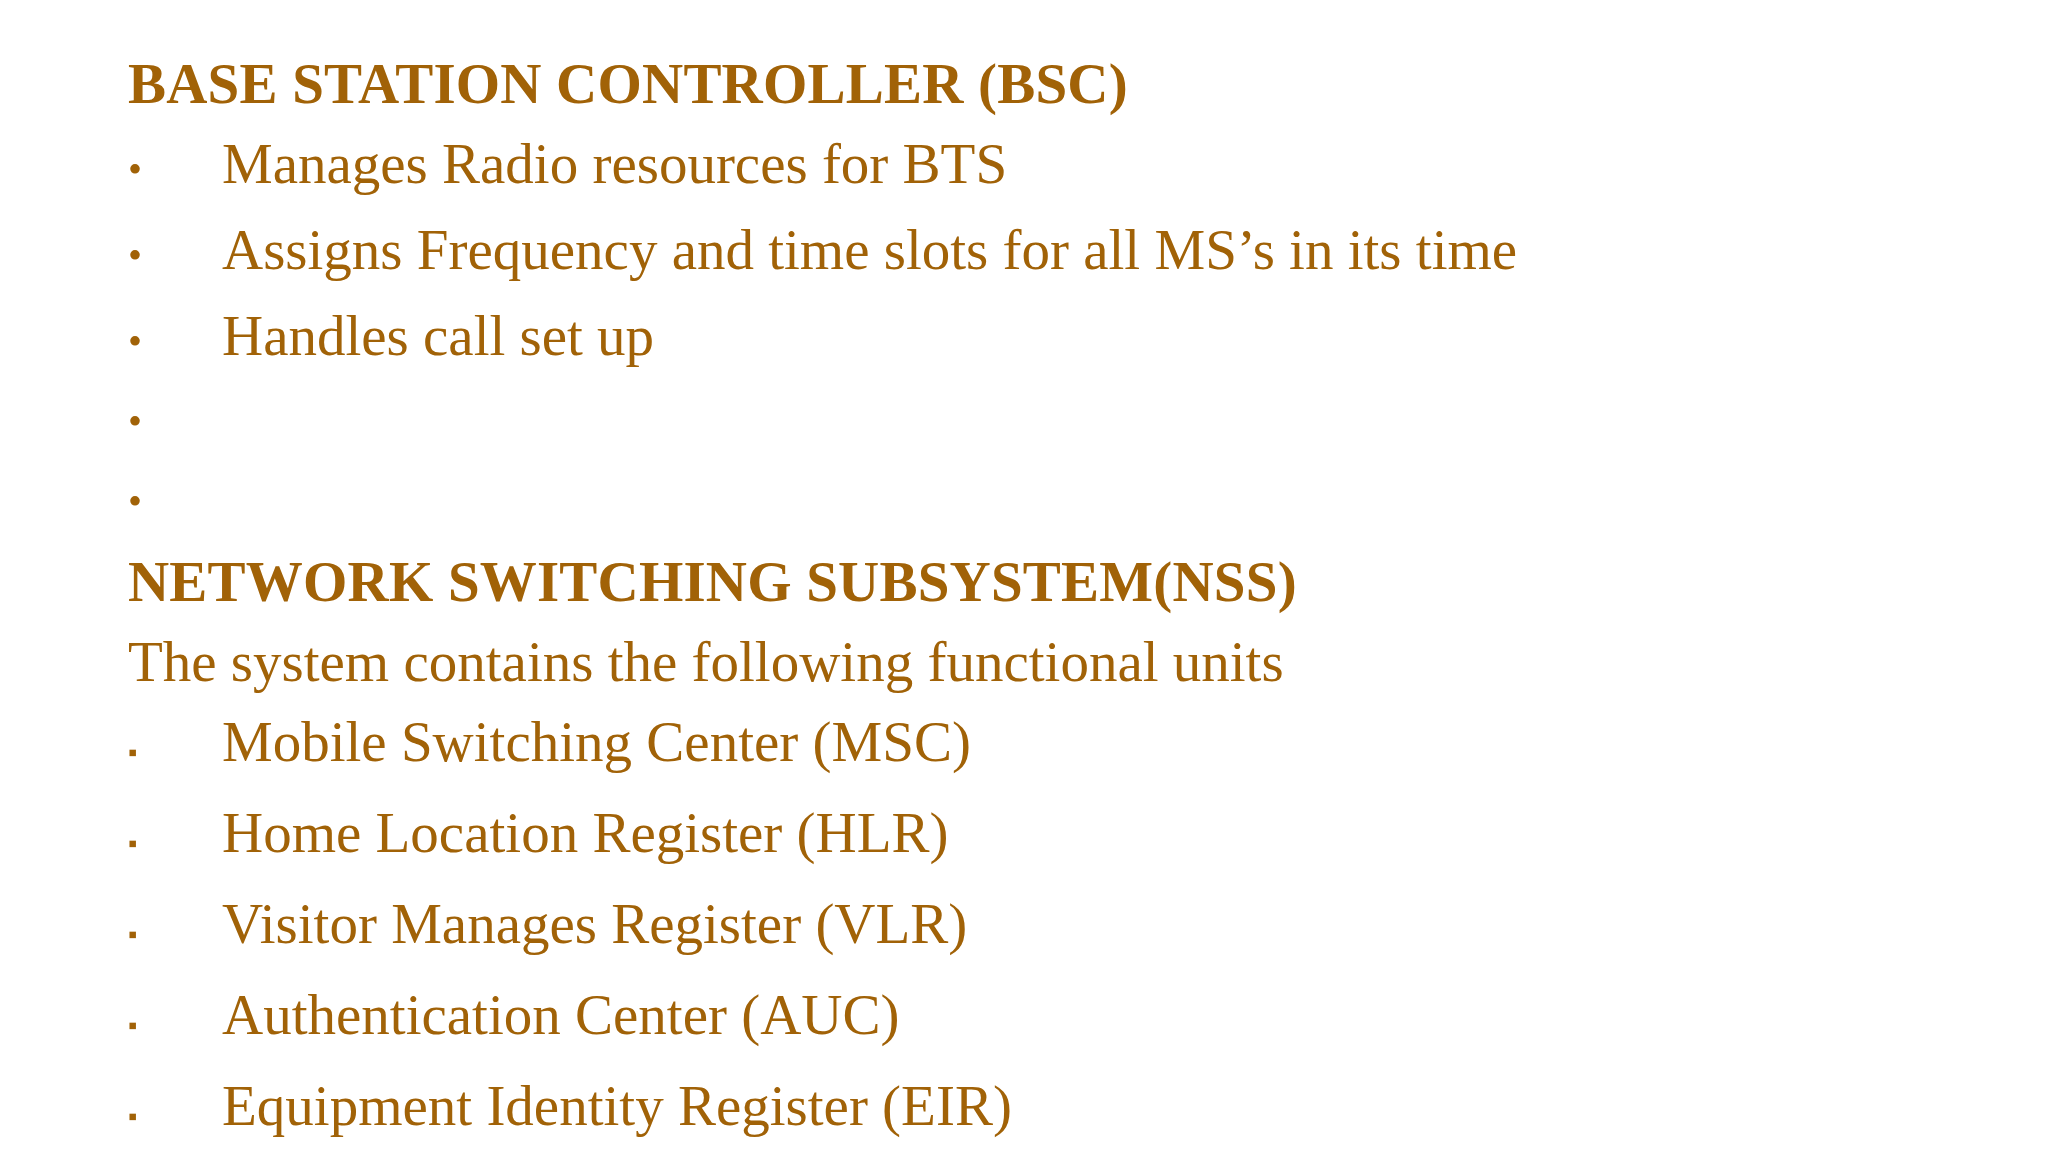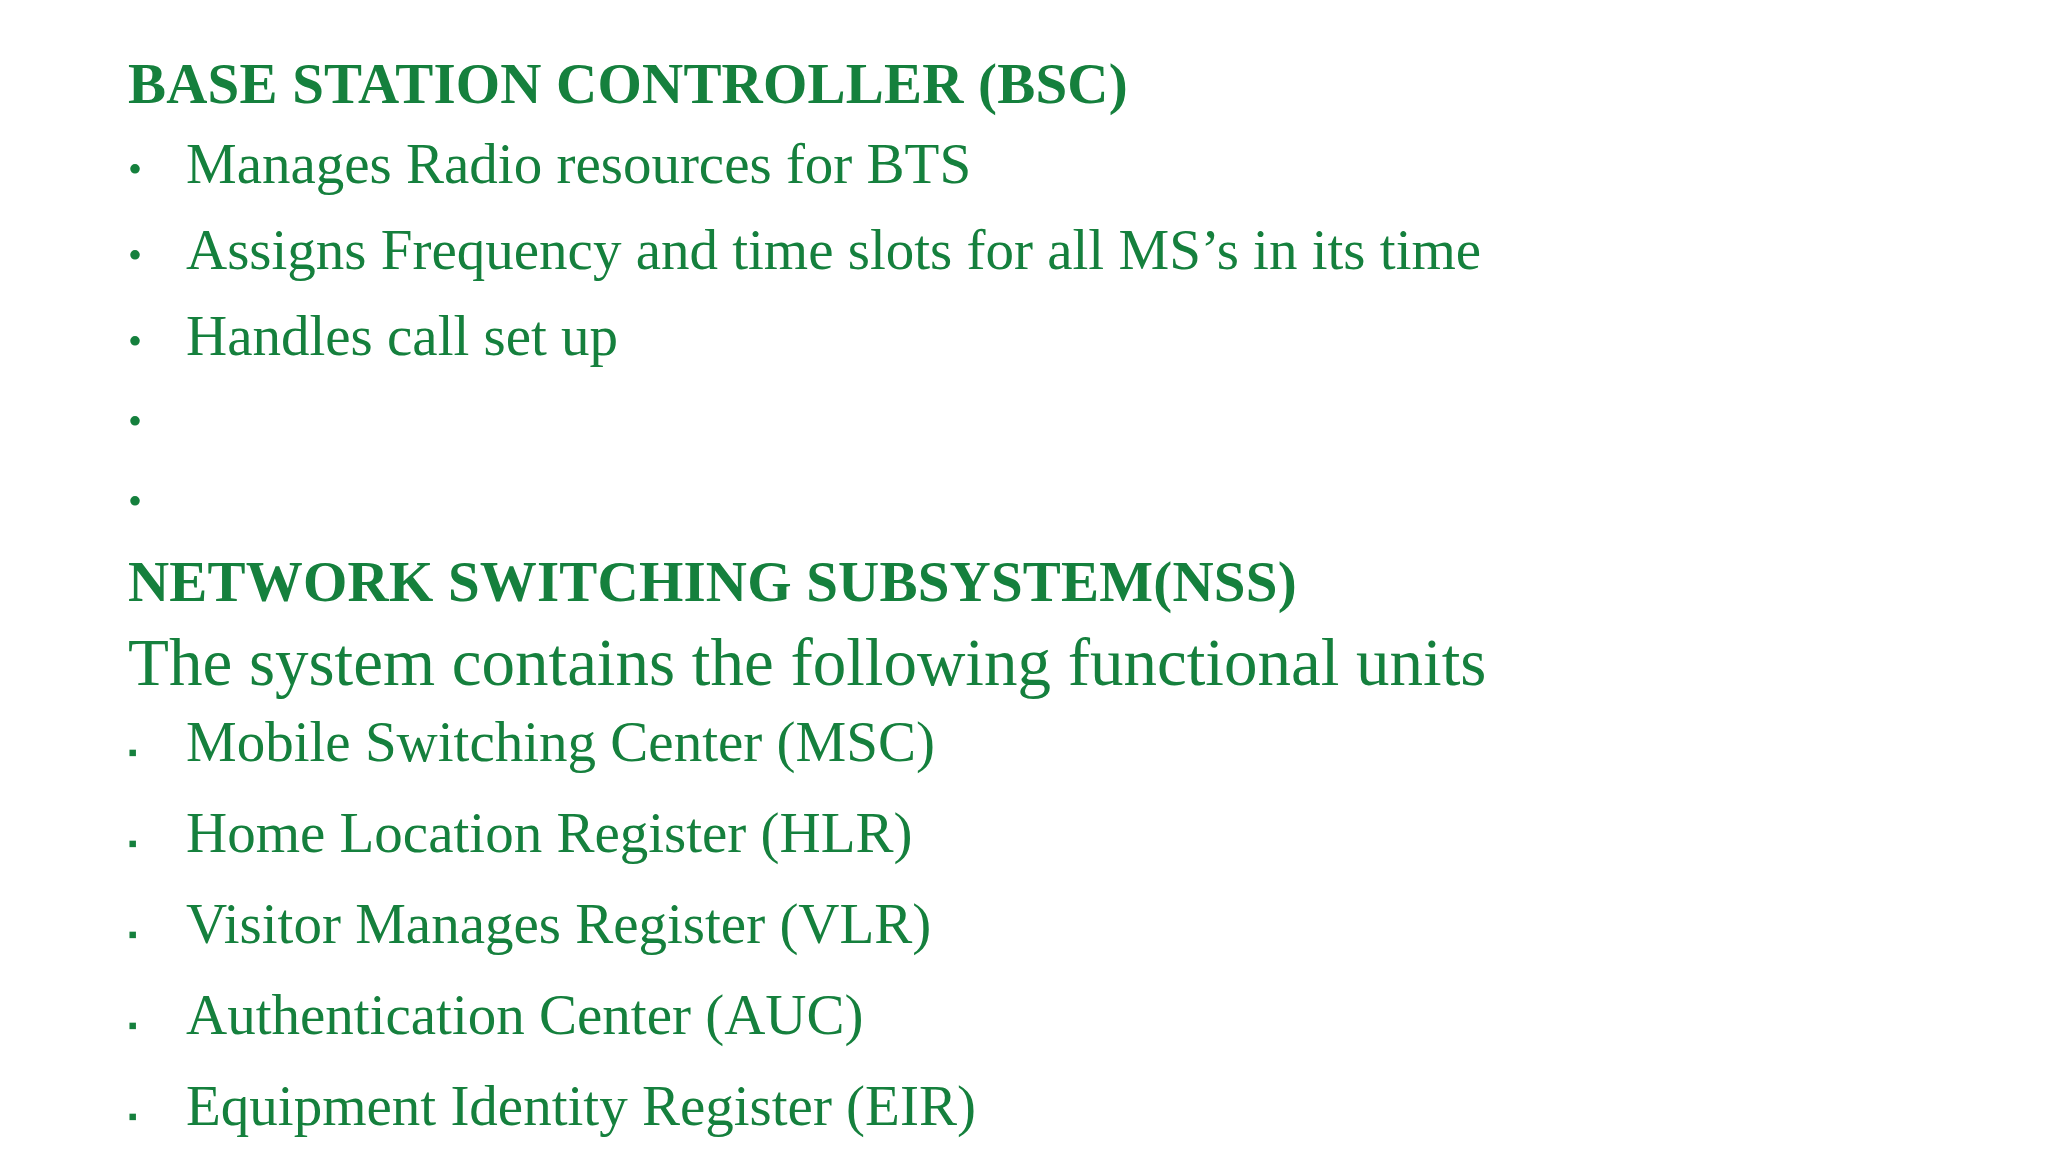--- a/index.html
+++ b/index.html
@@ -7,21 +7,21 @@
     padding: 0;
     background: #ffffff;
   }
   .slide {
     position: relative;
     width: 2048px;
     height: 1152px;
     background: #ffffff;
     overflow: hidden;
     font-family: "Liberation Serif", "DejaVu Serif", serif;
-    color: #15803d;
+    color: #a16207;
   }
   .content {
     position: absolute;
     left: 128px;
     top: 44px;
     width: 1800px;
   }
   .line {
     display: flex;
     align-items: baseline;
@@ -31,40 +31,41 @@
   }
   .heading {
     font-weight: bold;
     font-size: 57px;
     line-height: 80px;
     letter-spacing: 0.2px;
     white-space: nowrap;
   }
   .plain {
     font-weight: normal;
-    font-size: 67px;
+    font-size: 57px;
     line-height: 80px;
     white-space: nowrap;
   }
   .bullet-glyph {
     display: inline-block;
     width: 58px;
     flex: 0 0 58px;
     text-align: left;
     font-size: 44px;
     line-height: 80px;
   }
   .bullet-glyph.round {
     font-size: 40px;
   }
   .bullet-glyph.square {
     font-size: 26px;
   }
   .bullet-text {
     display: inline-block;
+    margin-left: 36px;
   }
 </style>
 </head>
 <body>
 
 <div class="slide">
   <div class="content">
 
     <div class="heading">BASE STATION CONTROLLER (BSC)</div>
 

